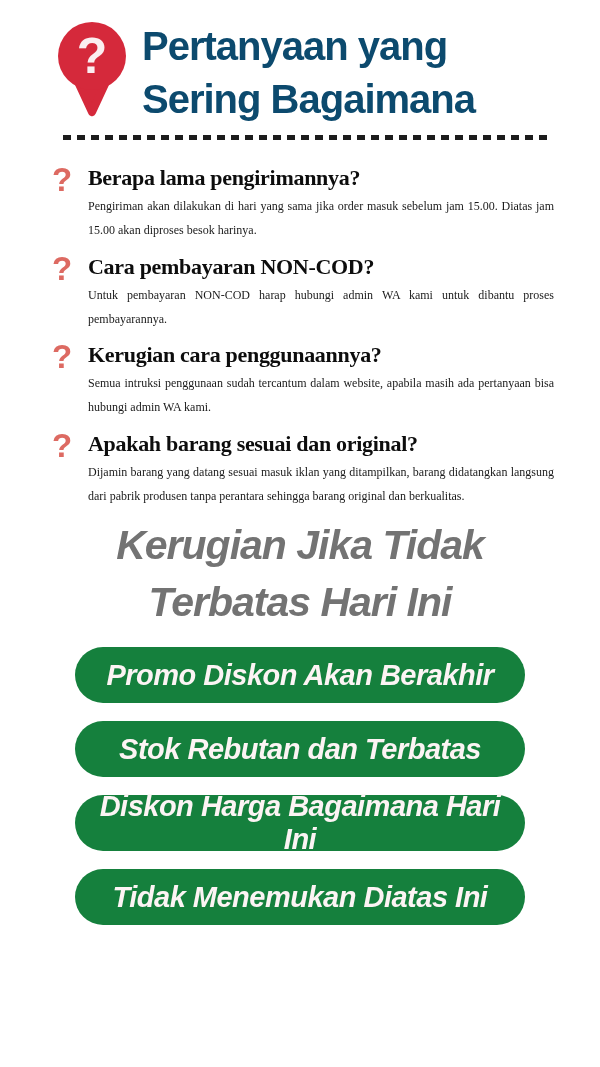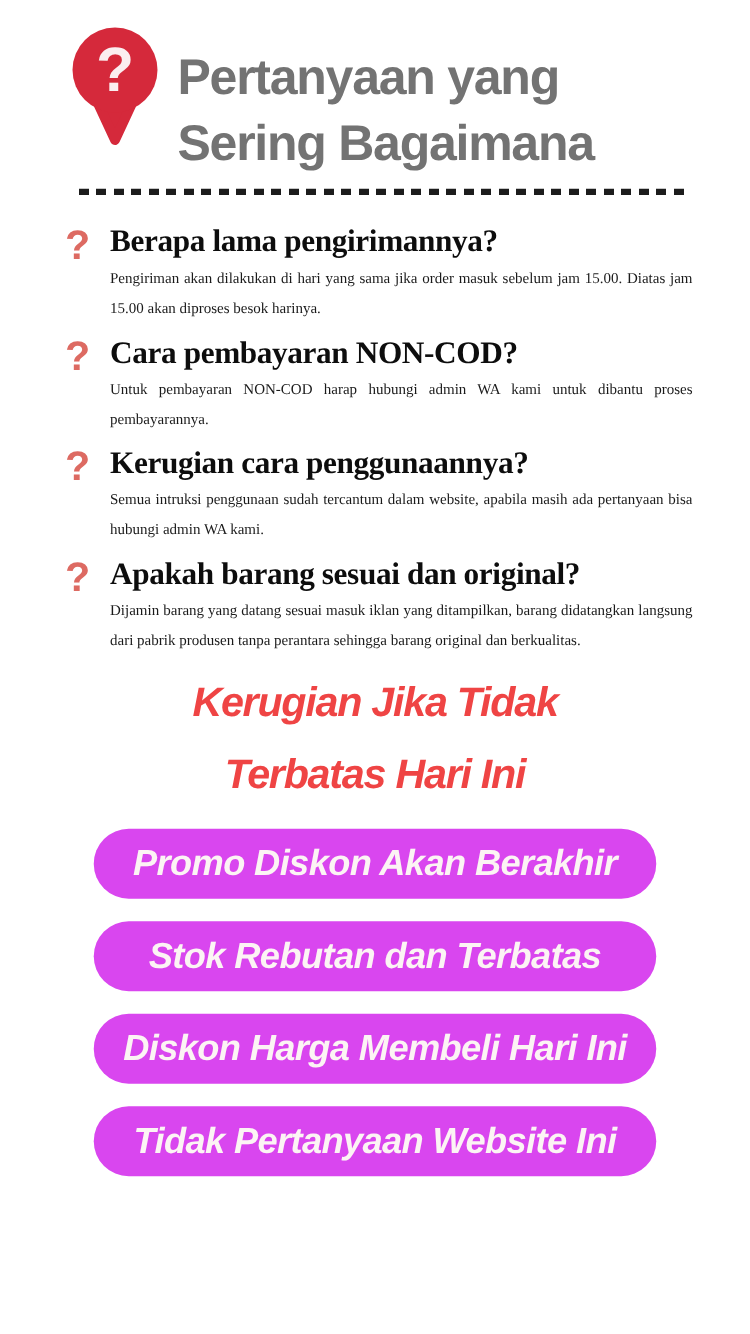--- a/index.html
+++ b/index.html
@@ -12,26 +12,26 @@
   }
 
   
   .header {
     display: flex;
     align-items: flex-start;
     padding: 12px 44px 0 56px;
   }
   .bubble-icon { flex: 0 0 auto; }
   .page-title {
-    margin: 24px 0 0 14px;
+    margin: 8px 0 0 14px;
     font-size: 40px;
     line-height: 53px;
     font-weight: 800;
     letter-spacing: -1px;
-    color: #737373;
+    color: #0c4a6e;
   }
 
   .dashed-divider {
     height: 5px;
     margin: 9px 48px 0 63px;
     background: repeating-linear-gradient(to right, #1c1c1c 0 8px, transparent 8px 14px);
   }
 
   
   .faq-section { padding: 23px 46px 0 52px; }
@@ -42,57 +42,57 @@
     font-family: "Liberation Sans", sans-serif;
     font-size: 33px;
     font-weight: 800;
     line-height: 34px;
     color: #dd6a62;
   }
   .faq-body { flex: 1 1 auto; }
   .faq-question {
     margin: 0;
     font-family: "Liberation Serif", serif;
-    font-size: 25px;
+    font-size: 22px;
     line-height: 30px;
     font-weight: 700;
     letter-spacing: -0.3px;
     color: #0d0d0d;
   }
   .faq-answer {
     margin: 1px 0 0 0;
     font-family: "Liberation Serif", serif;
     font-size: 12px;
     line-height: 24.3px;
     text-align: justify;
     color: #1a1a1a;
   }
 
   
   .urgency-heading {
     margin: 0 0 0 0;
     text-align: center;
     font-style: italic;
     font-weight: 800;
-    font-size: 33px;
+    font-size: 41px;
     line-height: 57px;
     letter-spacing: -1px;
-    color: #ef4444;
+    color: #737373;
   }
 
   
   .button-stack { padding: 16px 75px 0 75px; }
   .pill-button {
     display: flex;
     align-items: center;
     justify-content: center;
     width: 100%;
     height: 56px;
     margin-bottom: 18px;
-    background: #d946ef;
+    background: #15803d;
     border: none;
     border-radius: 29px;
     color: #fcf4f4;
     font-family: "Liberation Sans", sans-serif;
     font-style: italic;
     font-weight: 700;
     font-size: 29px;
     letter-spacing: -0.5px;
     cursor: pointer;
   }
@@ -153,15 +153,15 @@
 </div>
 
 <h2 class="urgency-heading">
   <span>Kerugian Jika Tidak</span><br>
   <span>Terbatas Hari Ini</span>
 </h2>
 
 <div class="button-stack">
   <button class="pill-button">Promo Diskon Akan Berakhir</button>
   <button class="pill-button">Stok Rebutan dan Terbatas</button>
-  <button class="pill-button">Diskon Harga Membeli Hari Ini</button>
-  <button class="pill-button">Tidak Pertanyaan Website Ini</button>
+  <button class="pill-button">Diskon Harga Bagaimana Hari Ini</button>
+  <button class="pill-button">Tidak Menemukan Diatas Ini</button>
 </div>
 
 </body></html>

